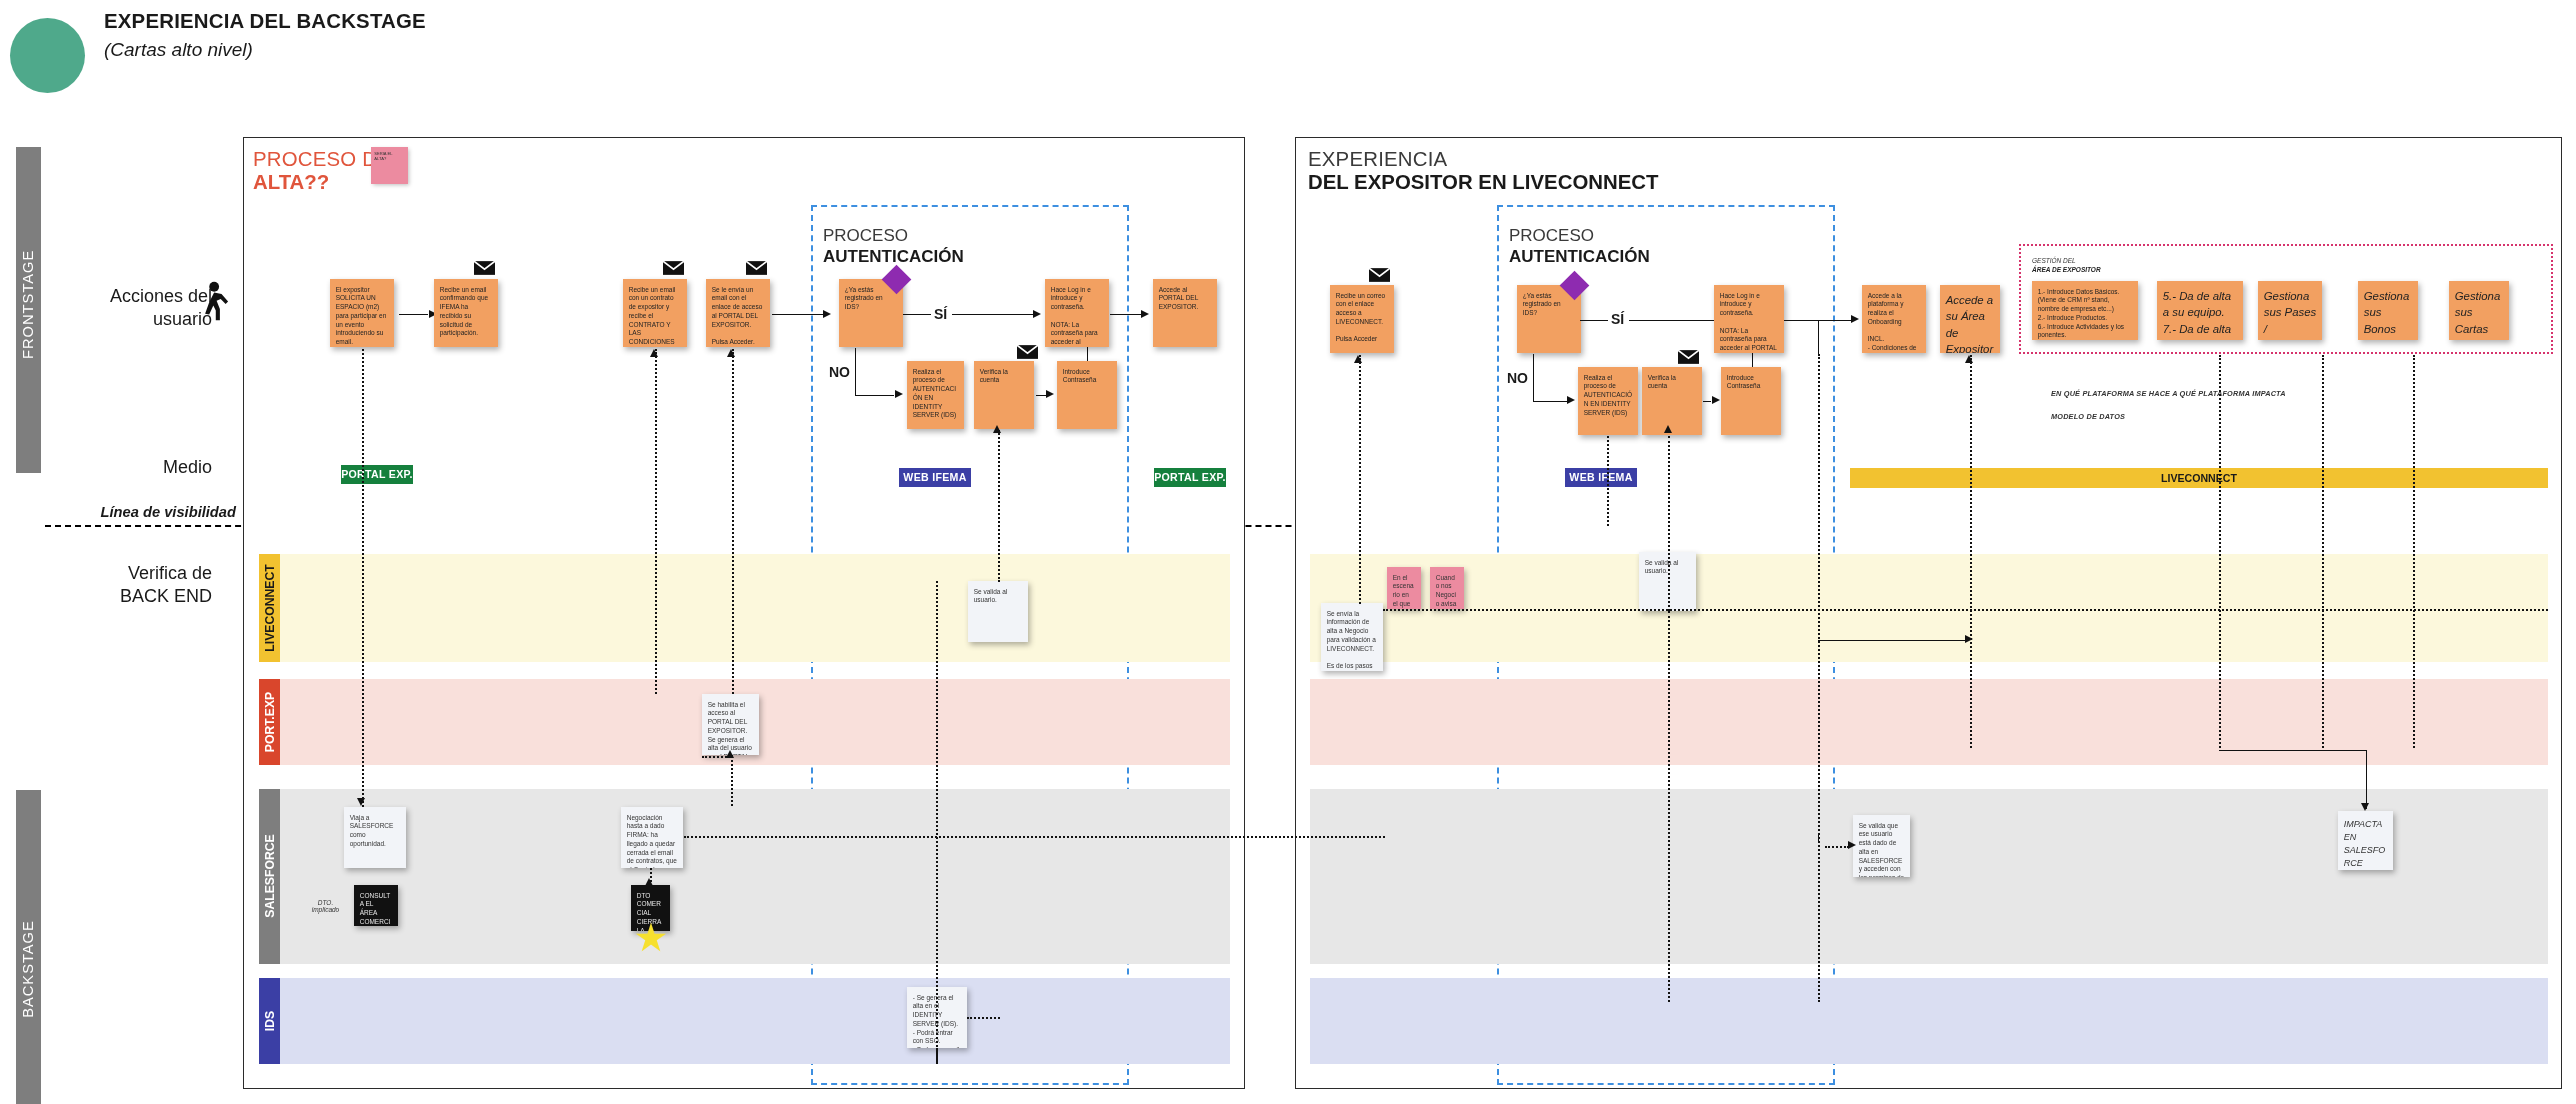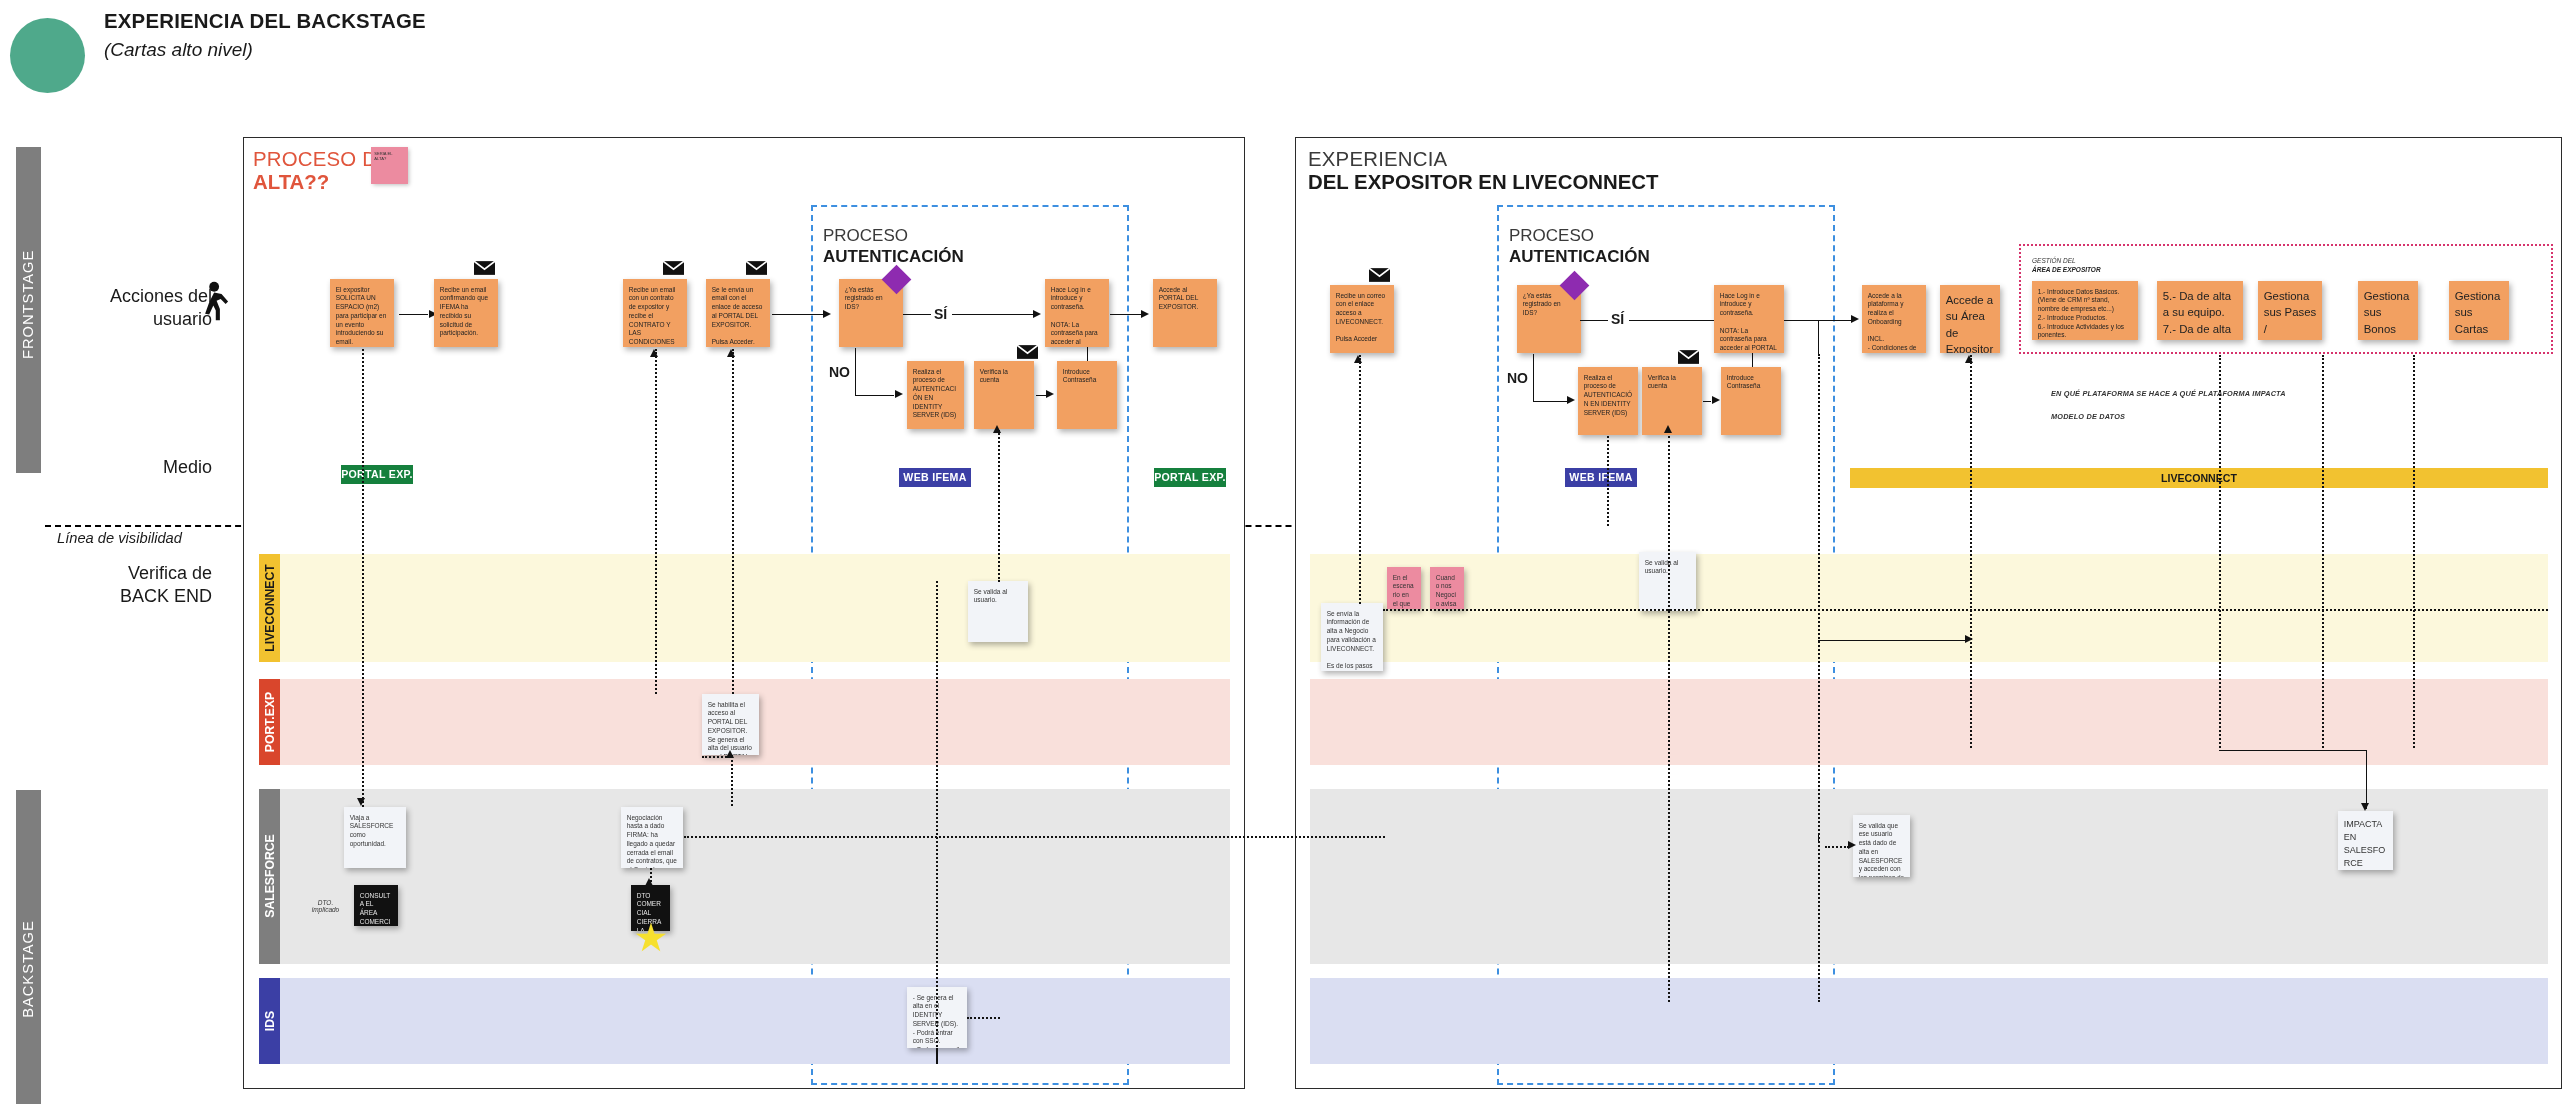--- a/index.html
+++ b/index.html
@@ -45,22 +45,22 @@
 
   
   .rowlabel {
     font-size:18px; text-align:right; color:#1a1a1a; line-height:1.25;
   }
   #lbl-acciones-usuario { left:57px; top:285px; width:155px; }
   #lbl-medio { left:57px; top:456px; width:155px; }
   #lbl-acciones-back { left:57px; top:562px; width:155px; }
   #walker-icon { left:196px; top:281px; width:33px; height:41px; }
   #lbl-visibilidad {
-    left:57px; top:530px; width:179px; 
-    font-size:14.7px; font-weight:normal; font-style:italic;
+    left:57px; top:504px; width:179px; text-align:right;
+    font-size:14.7px; font-weight:bold; font-style:italic;
   }
 
   
   #visibility-line {
     left:45px; top:525px; width:2517px; height:0;
     border-top:2.4px dashed #000;
   }
 
   
   .panel {
@@ -97,21 +97,21 @@
   #auth-left-t2 { left:823px; top:247px; }
   #auth-right-t1{ left:1509px; top:226px; }
   #auth-right-t2{ left:1509px; top:247px; }
 
   
   .sticky {
     background:#f2a061; color:#222; font-size:6.5px; line-height:1.35;
     padding:6.5px 5.7px; box-shadow:2.4px 3.3px 5.7px rgba(0,0,0,.30);
     overflow:hidden; word-wrap:break-word;
   }
-  .sticky.big   { font-size:11.4px; line-height:1.45; }
+  .sticky.big   { font-size:11.4px; line-height:1.45;font-style:italic; }
   .sticky.white { background:#f2f4f8; color:#333; }
   .sticky.pink  { background:#ec8ba0; color:#333; }
   .sticky.black { background:#111; color:#e8e8e8; }
 
   
   .env-icon { width:21px; height:14px; }
   .diamond {
     width:21px; height:21px; background:#8e2bb0; transform:rotate(45deg);
   }
   .star {

